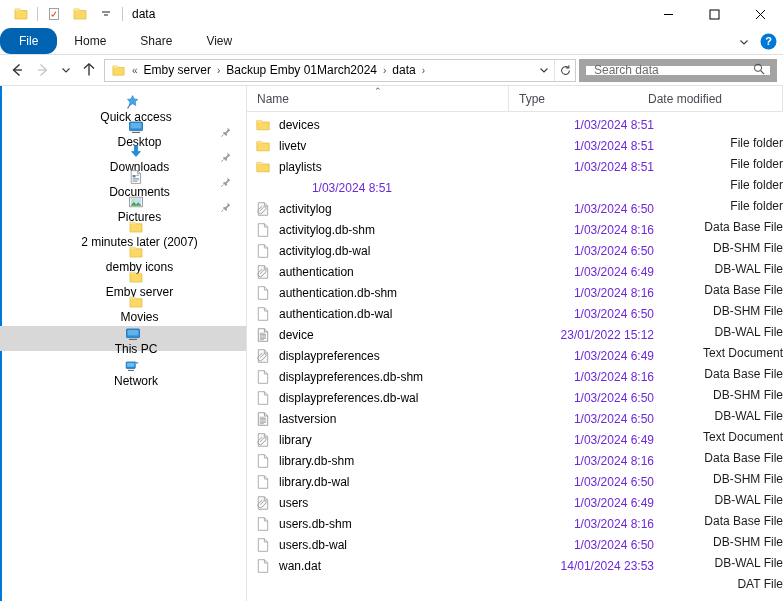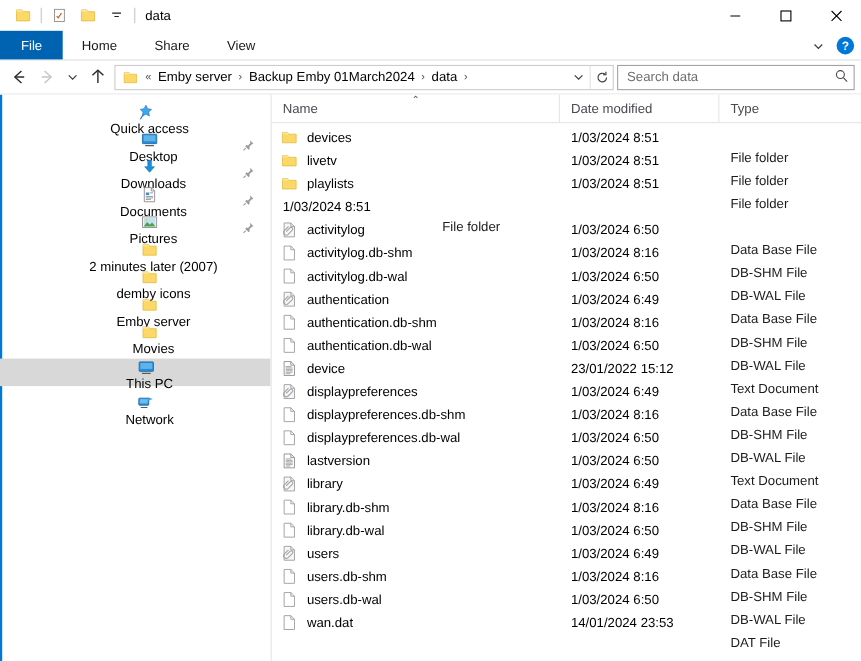--- a/index.html
+++ b/index.html
@@ -47,20 +47,21 @@
     align-items: stretch;
     background: #ffffff;
     border-bottom: 1px solid #dfdfdf;
     position: relative;
   }
   .tab {
     padding: 0 17px;
     display: flex; align-items: center;
     font-size: 12px;
     color: #1a1a1a;
+    border-radius: 11px;
   }
   .tab.file {
     background: #0063b1;
     color: #ffffff;
     padding: 0 19px;
   }
   .ribbon-right {
     position: absolute; right: 4px; top: 0;
     height: 27px; display: flex; align-items: center; gap: 2px;
   }
@@ -102,22 +103,22 @@
     font-size: 10px;
     display: flex; align-items: center;
   }
   .crumbbox-tail { display: flex; align-items: center; height: 100%; }
   .cb-btn {
     width: 20px; height: 100%;
     display: flex; align-items: center; justify-content: center;
   }
   .cb-sep { width: 1px; height: 21px; background: #e2e2e2; }
   .searchbox {
-    width: 216px; height: 23px;
-    border: 1px solid #a3a3a3;
+    width: 198px; height: 23px;
+    border: 7px solid #a3a3a3;
     background: #ffffff;
     display: flex; align-items: center;
     padding: 0 4px 0 8px;
   }
   .searchbox input {
     flex: 1; border: none; outline: none;
     font-family: "Liberation Sans", sans-serif;
     font-size: 12px; color: #000;
     background: transparent;
     min-width: 0;
@@ -167,20 +168,21 @@
     display: flex; align-items: center;
   }
   .nav-gap { height: 7px; }
 
   
   .listpane {
     flex: 1;
     display: flex; flex-direction: column;
     background: #ffffff;
     overflow: hidden;
+    text-align: right;
   }
   .colheaders {
     height: 26px;
     display: flex;
     border-bottom: 1px solid #e5e5e5;
     background: #ffffff;
     position: relative;
   }
   .colh {
     display: flex; align-items: center;
@@ -216,21 +218,21 @@
   }
   .file-icon {
     width: 16px; height: 16px;
     margin-right: 8px;
     flex: 0 0 auto;
     display: flex; align-items: center; justify-content: center;
   }
   .cell-date {
     width: 145px;
     padding-left: 10px;
-    color: #000000;
+    color: #6d28d9;
     white-space: nowrap;
   }
   .cell-type {
     flex: 1;
     padding-left: 10px;
     color: #1c1c1c;
     white-space: nowrap;
     margin-top: 36px;
   }
 </style>
@@ -522,26 +524,26 @@
       <span class="nav-label">Network</span>
     </div>
   </div>
 
   <div class="listpane">
     <div class="colheaders">
       <div class="colh name">
         <span>Name</span>
         <span class="sortcaret">⌃</span>
       </div>
+      <div class="colh type">
+        <span>Type</span>
+      </div>
       <div class="colh date">
         <span>Date modified</span>
       </div>
-      <div class="colh type">
-        <span>Type</span>
-      </div>
     </div>
     <div class="rows" id="rows-container">
         <div class="row">
           <div class="cell-name">
             <span class="file-icon">
               <svg width="16" height="16" viewBox="0 0 16 16">
                 <path d="M1.8 3.4h4.6l1.2 1.6H14.2V12.8H1.8z" fill="#fcd966" stroke="#e0b93e" stroke-width="0.7"></path>
                 <path d="M1.8 3.4h4.6l1.2 1.6H1.8z" fill="#fde49a"></path>
               </svg>
             </span>

